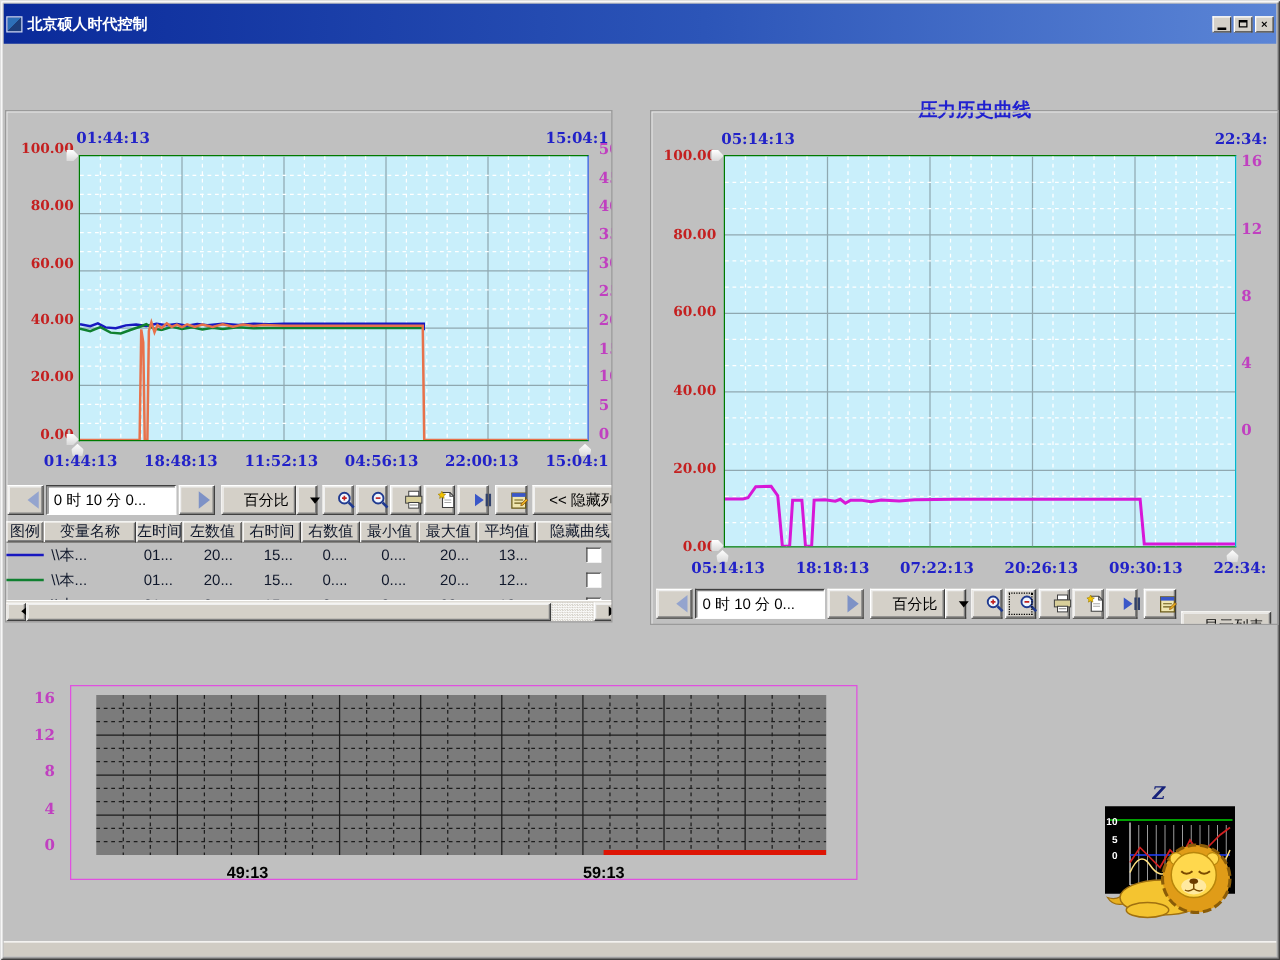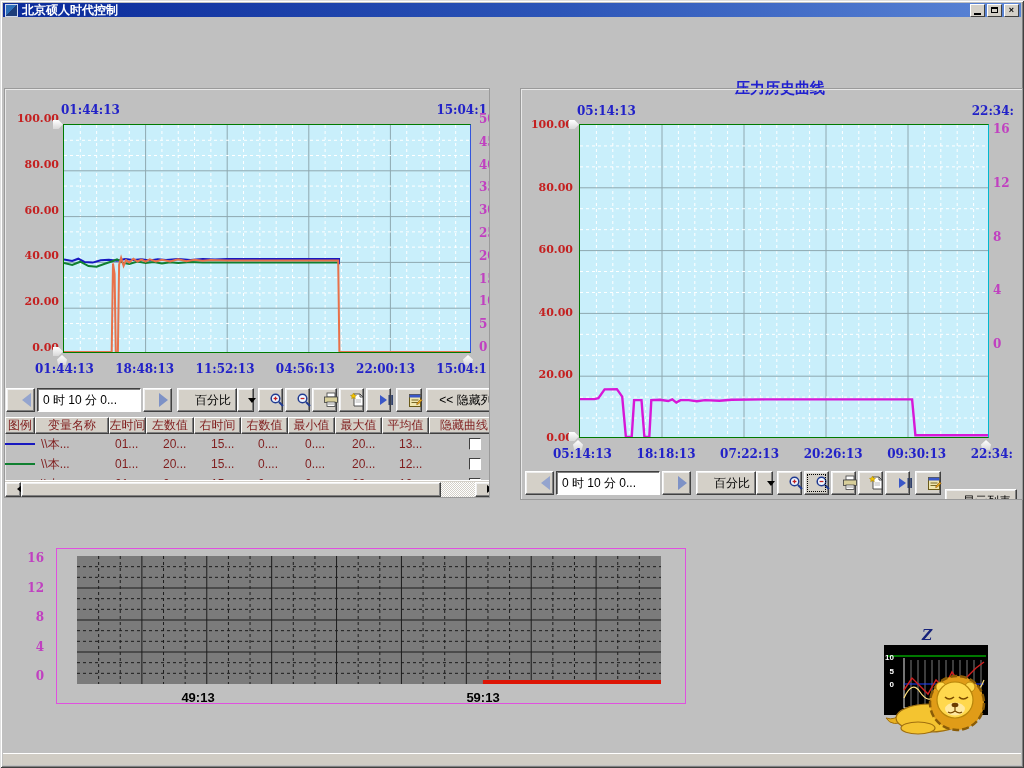--- a/index.html
+++ b/index.html
@@ -2,21 +2,21 @@
 <html><head>
 <meta charset="utf-8">
 <style>
   html,body{margin:0;padding:0;background:#555;}
   *{box-sizing:border-box;}
   .window{position:relative;width:1024px;height:768px;background:#c0c0c0;overflow:hidden;
     font-family:"Liberation Sans",sans-serif;
     box-shadow:inset 1px 1px 0 #dfdfdf,inset -1px -1px 0 #404040,inset 2px 2px 0 #ffffff,inset -2px -2px 0 #808080;}
   .abs{position:absolute;}
   
-  .titlebar{left:3px;top:3px;width:1018px;height:14px;background:linear-gradient(90deg,#0a2a9a,#2c55b8 55%,#5b85d6);
+  .titlebar{left:3px;top:3px;width:1018px;height:32px;background:linear-gradient(90deg,#0a2a9a,#2c55b8 55%,#5b85d6);
     display:flex;align-items:center;padding:0 2px;}
   .title-text{color:#fff;font-weight:bold;font-size:12px;margin-left:4px;white-space:nowrap;}
   .app-icon{width:13px;height:13px;background:linear-gradient(135deg,#2d6fb8 50%,#1d3d7a 50%);border:1px solid #cfd8ee;flex:0 0 auto;}
   .win-btns{margin-left:auto;display:flex;gap:2px;}
   .win-btn{width:15px;height:13px;background:#d4d0c8;border:1px solid;border-color:#fff #404040 #404040 #fff;
     font-size:9px;line-height:10px;text-align:center;color:#000;font-weight:bold;}
   .glyph-min{display:block;width:7px;height:2px;background:#000;margin:8px auto 0;}
   .glyph-rest{display:block;width:7px;height:6px;border:1px solid #000;border-top-width:2px;margin:2px auto 0;}
   
   .menubar{left:3px;top:19px;width:1018px;height:17px;background:#d4d0c8;display:flex;align-items:center;
@@ -46,21 +46,21 @@
     box-shadow:inset -1px -1px 0 #808080,inset 1px 1px 0 #efefef;padding-left:12px;}
   .tbtn{height:24px;display:flex;align-items:center;justify-content:center;font-size:12px;color:#000;}
   .tfield{height:24px;background:#fff;border:1px solid;border-color:#404040 #fff #fff #404040;
     box-shadow:inset 1px 1px 0 #808080;font-size:12px;display:flex;align-items:center;padding-left:5px;white-space:nowrap;}
   .tri-l{width:0;height:0;border:7px solid transparent;border-right:9px solid #94a4ce;border-left:0;}
   .tri-r{width:0;height:0;border:7px solid transparent;border-left:9px solid #7e92c6;border-right:0;}
   .dd-car{width:0;height:0;border:4px solid transparent;border-top:5px solid #000;margin-top:5px;}
   .icon16 svg{display:block;}
   .focusdot{outline:1px dotted #000;outline-offset:-4px;}
   
-  .hist-table{font-size:12px;color:#7f1d1d;}
+  .hist-table{font-size:12px;color:#0f172a;}
   .th-cell{background:#d4d0c8;border:1px solid;border-color:#fff #404040 #404040 #fff;
     box-shadow:inset -1px -1px 0 #808080;height:17px;display:flex;align-items:center;justify-content:center;
     white-space:nowrap;overflow:hidden;}
   .tr-row{display:flex;height:20px;align-items:center;}
   .td-cell{white-space:nowrap;overflow:hidden;padding-left:6px;}
   .legend-line{height:2px;width:30px;margin:0 auto;}
   .chk{width:12px;height:12px;background:#fff;border:1px solid;border-color:#404040 #fff #fff #404040;margin:0 auto;}
   
   .sbar{background:#d4d0c8;border-top:1px solid #fff;display:flex;align-items:center;}
   .sbtn{width:16px;height:15px;display:flex;align-items:center;justify-content:center;}

